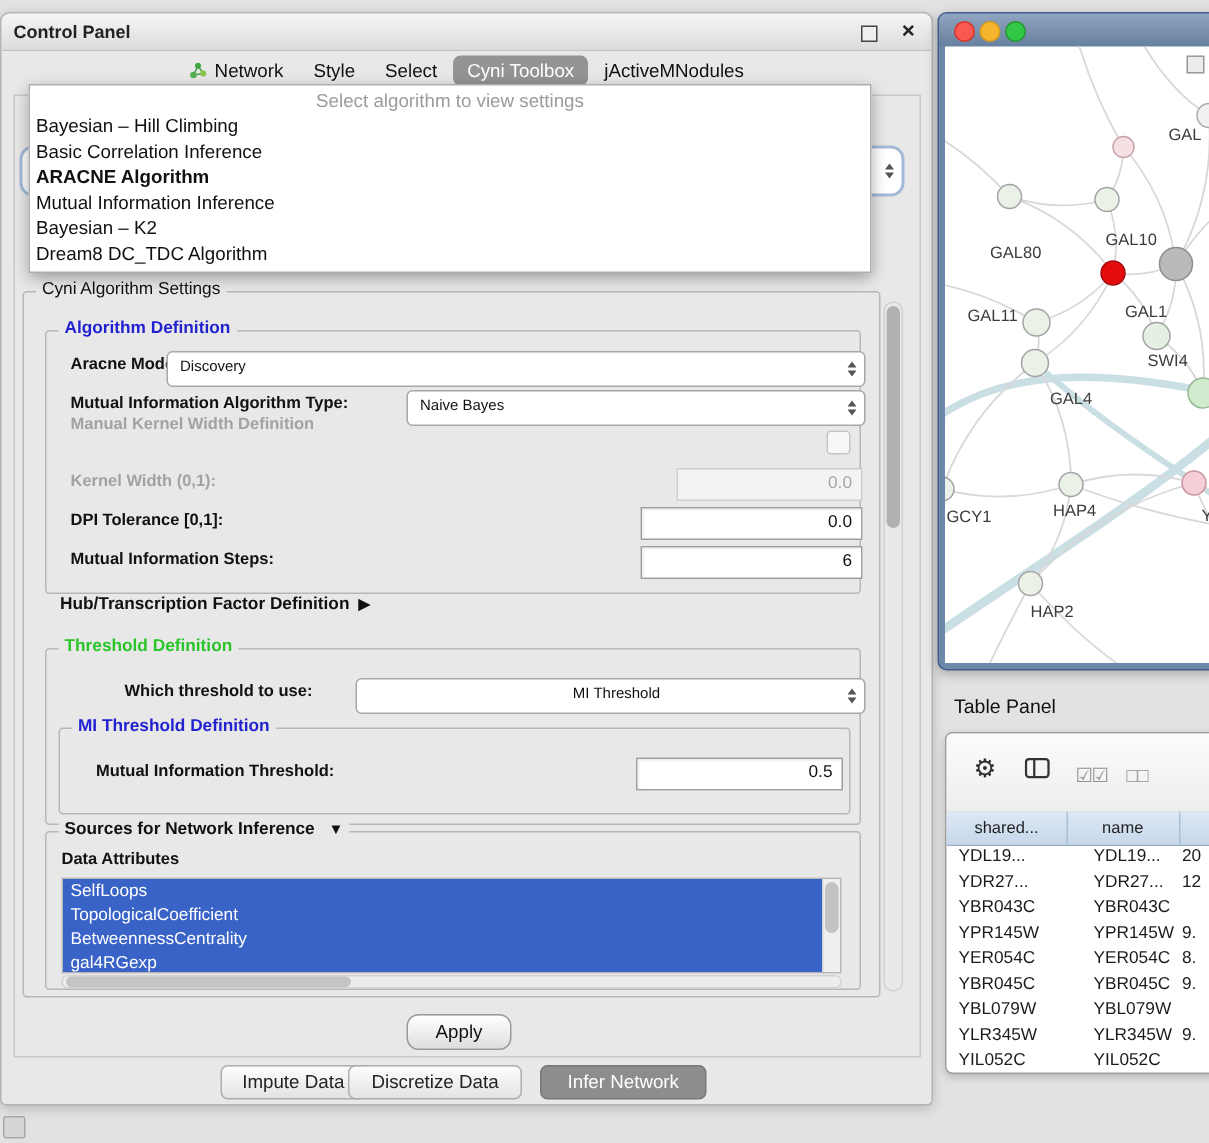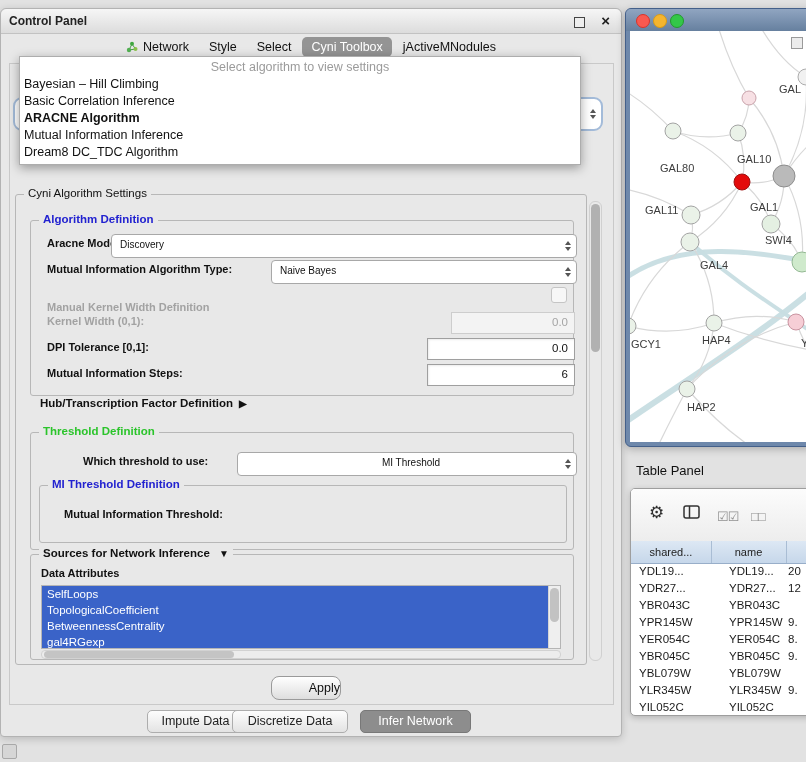--- a/index.html
+++ b/index.html
@@ -48,21 +48,21 @@
   .attr-item{height:16px;line-height:16px;background:#3a63c8;color:#fff;font-size:11.5px;padding-left:5px;
              width:calc(100% - 16px);}
   .vscroll{position:absolute;right:0;top:0;bottom:0;width:11px;background:#efefef;border-left:1px solid #d5d5d5;}
   .vscroll .thumb{position:absolute;left:1px;right:1px;border-radius:5px;background:#c2c2c2;}
   .hscroll{position:absolute;background:#ededed;border:1px solid #d2d2d2;border-radius:4px;}
   .hscroll .thumb{position:absolute;top:0;bottom:0;border-radius:4px;background:#c4c4c4;}
   .settings-scrollbar{position:absolute;left:588px;top:192px;width:11px;height:458px;background:#e9e9e9;
                       border:1px solid #d0d0d0;border-radius:6px;}
   .settings-scrollbar .thumb{position:absolute;left:1px;right:1px;top:2px;height:148px;background:#b1b1b1;border-radius:6px;}
   .apply-btn{position:absolute;left:270px;top:667px;width:68px;height:22px;border:1px solid #9a9a9a;border-radius:8px;
-             background:linear-gradient(#ffffff,#dedede);font-size:12.5px;text-align:right;line-height:22px;color:#111;}
+             background:linear-gradient(#ffffff,#dedede);font-size:12.5px;text-align:center;line-height:22px;color:#111;}
   .seg-btn{position:absolute;top:701px;height:21px;line-height:21px;text-align:center;font-size:12.5px;
            border:1px solid #adadad;border-radius:5px;background:linear-gradient(#fdfdfd,#e3e3e3);color:#222;}
   .seg-btn.selected{background:#8d8d8d;border-color:#787878;color:#fff;}
   
   .net-win{position:absolute;left:625px;top:8px;width:185px;height:437px;background:#6e88ab;
            border:1px solid #44608a;border-radius:6px 0 0 6px;overflow:hidden;box-shadow:0 2px 8px rgba(0,0,0,.25);}
   .net-titlebar{position:absolute;left:0;top:0;right:0;height:22px;background:linear-gradient(#90a5c1,#66809f);}
   .light{position:absolute;top:5px;width:12px;height:12px;border-radius:50%;}
   .net-canvas{position:absolute;left:4px;top:22px;width:181px;height:411px;background:#fff;}
   .corner-widget{position:absolute;right:8px;top:6px;width:10px;height:10px;border:1px solid #9a9a9a;background:#ececec;}
@@ -146,21 +146,21 @@
 
         <span class="flabel" style="left:16px;top:42px;">Mutual Information Algorithm Type:</span>
         <div class="combo" style="left:240px;top:39px;width:296px;height:22px;">
           <span>Naive Bayes</span>
           <span class="stepper">
               <span class="tri-up"></span>
               <span class="tri-down"></span>
             </span>
         </div>
 
-        <span class="flabel dis" style="left:16px;top:80px;">Manual Kernel Width Definition</span>
+        <span class="flabel dis" style="left:16px;top:56px;">Manual Kernel Width Definition</span>
         <span class="checkbox" style="left:520px;top:66px;"></span>
 
         <span class="flabel dis" style="left:16px;top:94px;">Kernel Width (0,1):</span>
         <div class="field dis" style="left:420px;top:91px;width:116px;height:20px;">0.0</div>
 
         <span class="flabel" style="left:16px;top:120px;">DPI Tolerance [0,1]:</span>
         <div class="field" style="left:396px;top:117px;width:140px;height:20px;">0.0</div>
 
         <span class="flabel" style="left:16px;top:146px;">Mutual Information Steps:</span>
         <div class="field" style="left:396px;top:143px;width:140px;height:20px;">6</div>
@@ -178,20 +178,21 @@
           <span>MI Threshold</span>
           <span class="stepper">
               <span class="tri-up"></span>
               <span class="tri-down"></span>
             </span>
         </div>
 
         <div class="groupbox" style="left:8px;top:52px;width:526px;height:56px;">
           <span class="legend blue">MI Threshold Definition</span>
           <span class="flabel" style="left:14px;top:22px;margin-left:10px;">Mutual Information Threshold:</span>
+          <div class="field" style="left:384px;top:19px;width:130px;height:20px;">0.5</div>
         </div>
       </div>
 
       <div class="groupbox" style="left:14px;top:359px;width:542px;height:104px;">
         <span class="legend">
           <span>Sources for Network Inference</span>
           <span class="arrow-glyph">▼</span>
         </span>
         <span class="flabel" style="left:10px;top:12px;">Data Attributes</span>
         <div class="listbox" style="left:10px;top:30px;width:518px;height:62px;">
@@ -213,20 +214,21 @@
         <span class="thumb"></span>
       </div>
 
     <div class="popup">
       <div class="popup-head">Select algorithm to view settings</div>
       <div>
           <div class="popup-item">Bayesian – Hill Climbing</div>
           <div class="popup-item">Basic Correlation Inference</div>
           <div class="popup-item sel">ARACNE Algorithm</div>
           <div class="popup-item">Mutual Information Inference</div>
+          <div class="popup-item">Bayesian – K2</div>
           <div class="popup-item">Dream8 DC_TDC Algorithm</div>
         </div>
     </div>
 
     <div class="apply-btn">Apply</div>
 
     <div id="bottom-tabs">
         <div class="seg-btn" style="left: 146px; width: 95px;">Impute Data</div>
         <div class="seg-btn" style="left: 231px; width: 114px;">Discretize Data</div>
         <div class="seg-btn selected" style="left: 359px; width: 109px;">Infer Network</div>

